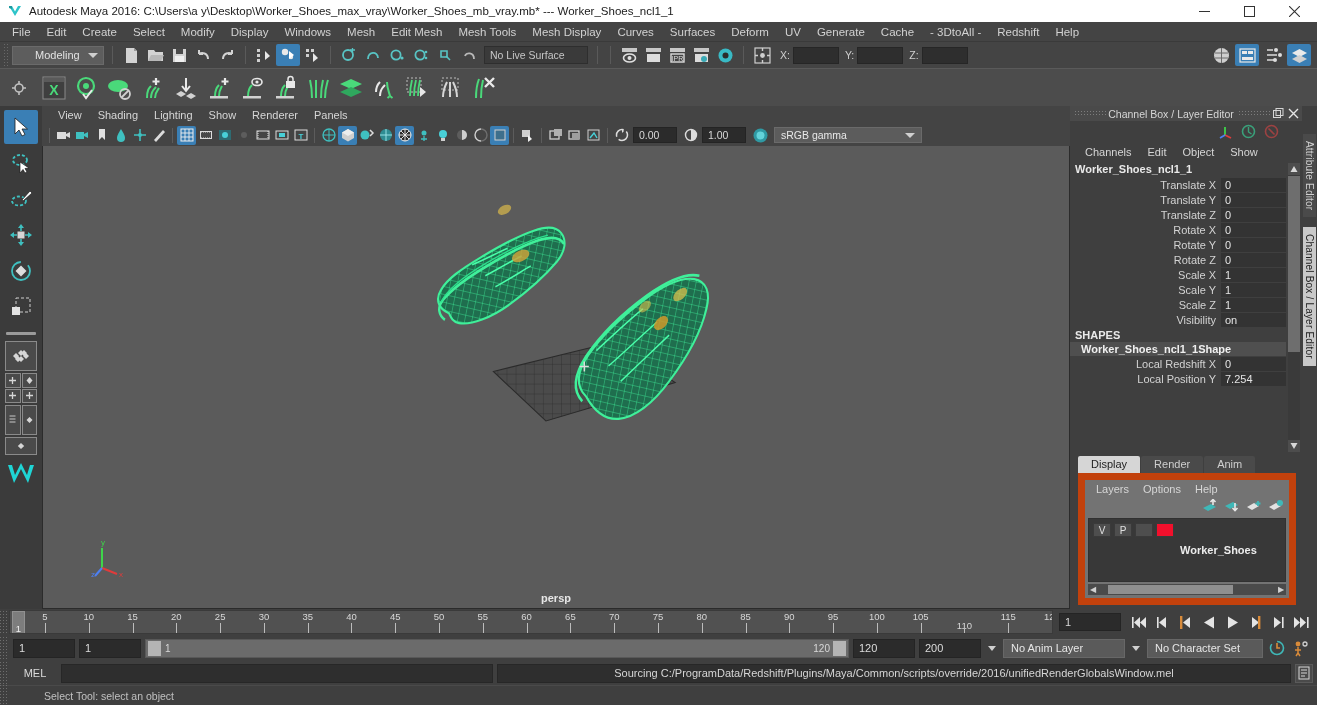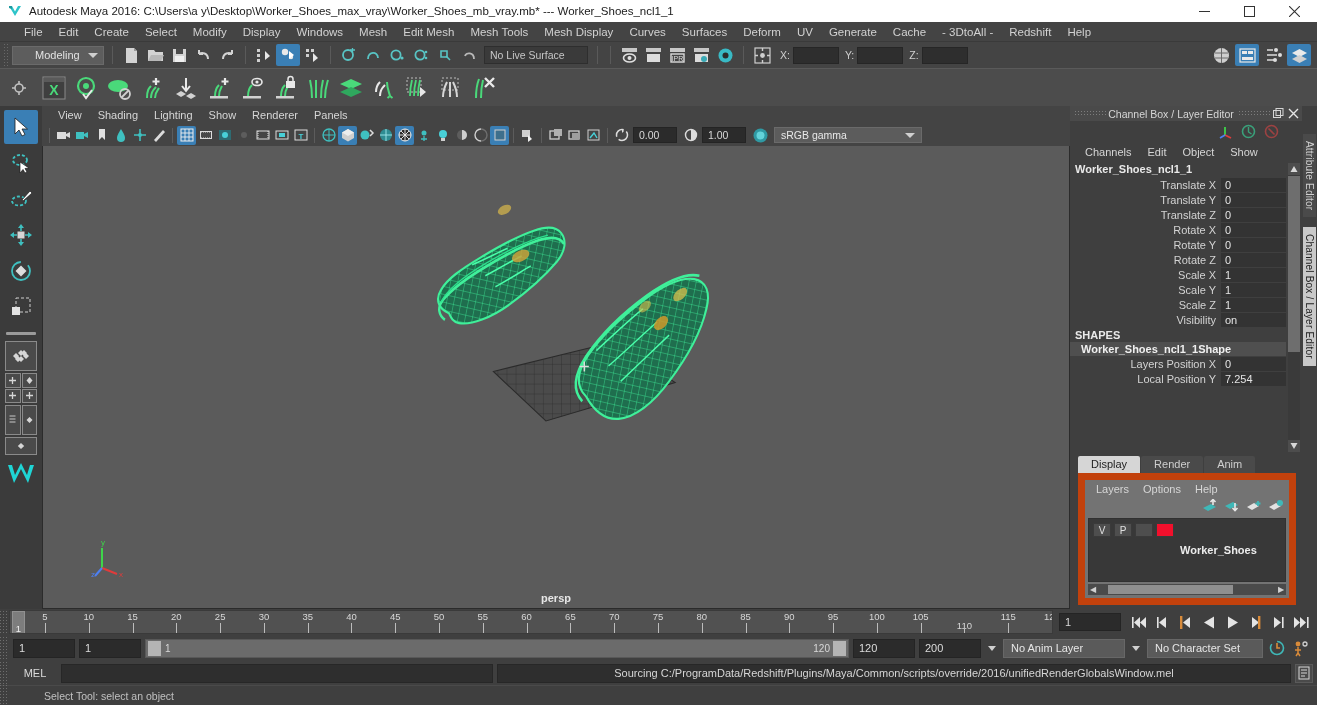--- a/index.html
+++ b/index.html
@@ -28,21 +28,21 @@
   .winbtns { display: flex; height: 22px; }
   .winbtn {
     width: 45px; height: 22px; display: flex; align-items: center; justify-content: center;
     color: #222;
   }
   .winbtn svg { display:block; }
 
   
   .menubar {
     height: 20px; background: #444444; display: flex; 
-    flex: 0 0 20px; padding-left: 16px; border-bottom:1px solid #3a3a3a;
+    flex: 0 0 20px; padding-left: 4px; border-bottom:1px solid #3a3a3a;
   }
   .menubar .mi {
     padding: 0 8px; height: 20px; line-height: 20px; font-size: 11.5px; color: #d2d2d2; white-space: nowrap;
   }
 
   
   .statusline {
     height: 26px; background: #444444; display: flex; align-items: center;
     flex: 0 0 26px; padding-left: 2px; gap: 0px;
   }
@@ -1036,21 +1036,21 @@
         </div>
         <div class="attrrow">
           <span class="lbl">Visibility</span>
           <span class="val">on</span>
         </div>
 
         <div class="secthdr">SHAPES</div>
         <div class="shapename">Worker_Shoes_ncl1_1Shape</div>
 
         <div class="attrrow">
-          <span class="lbl">Layers Position X</span>
+          <span class="lbl">Local Redshift X</span>
           <span class="val">0</span>
         </div>
         <div class="attrrow">
           <span class="lbl">Local Position Y</span>
           <span class="val">7.254</span>
         </div>
 
         <div class="cscroll">
           <div class="up">
             <svg width="8" height="8" viewBox="0 0 8 8">

